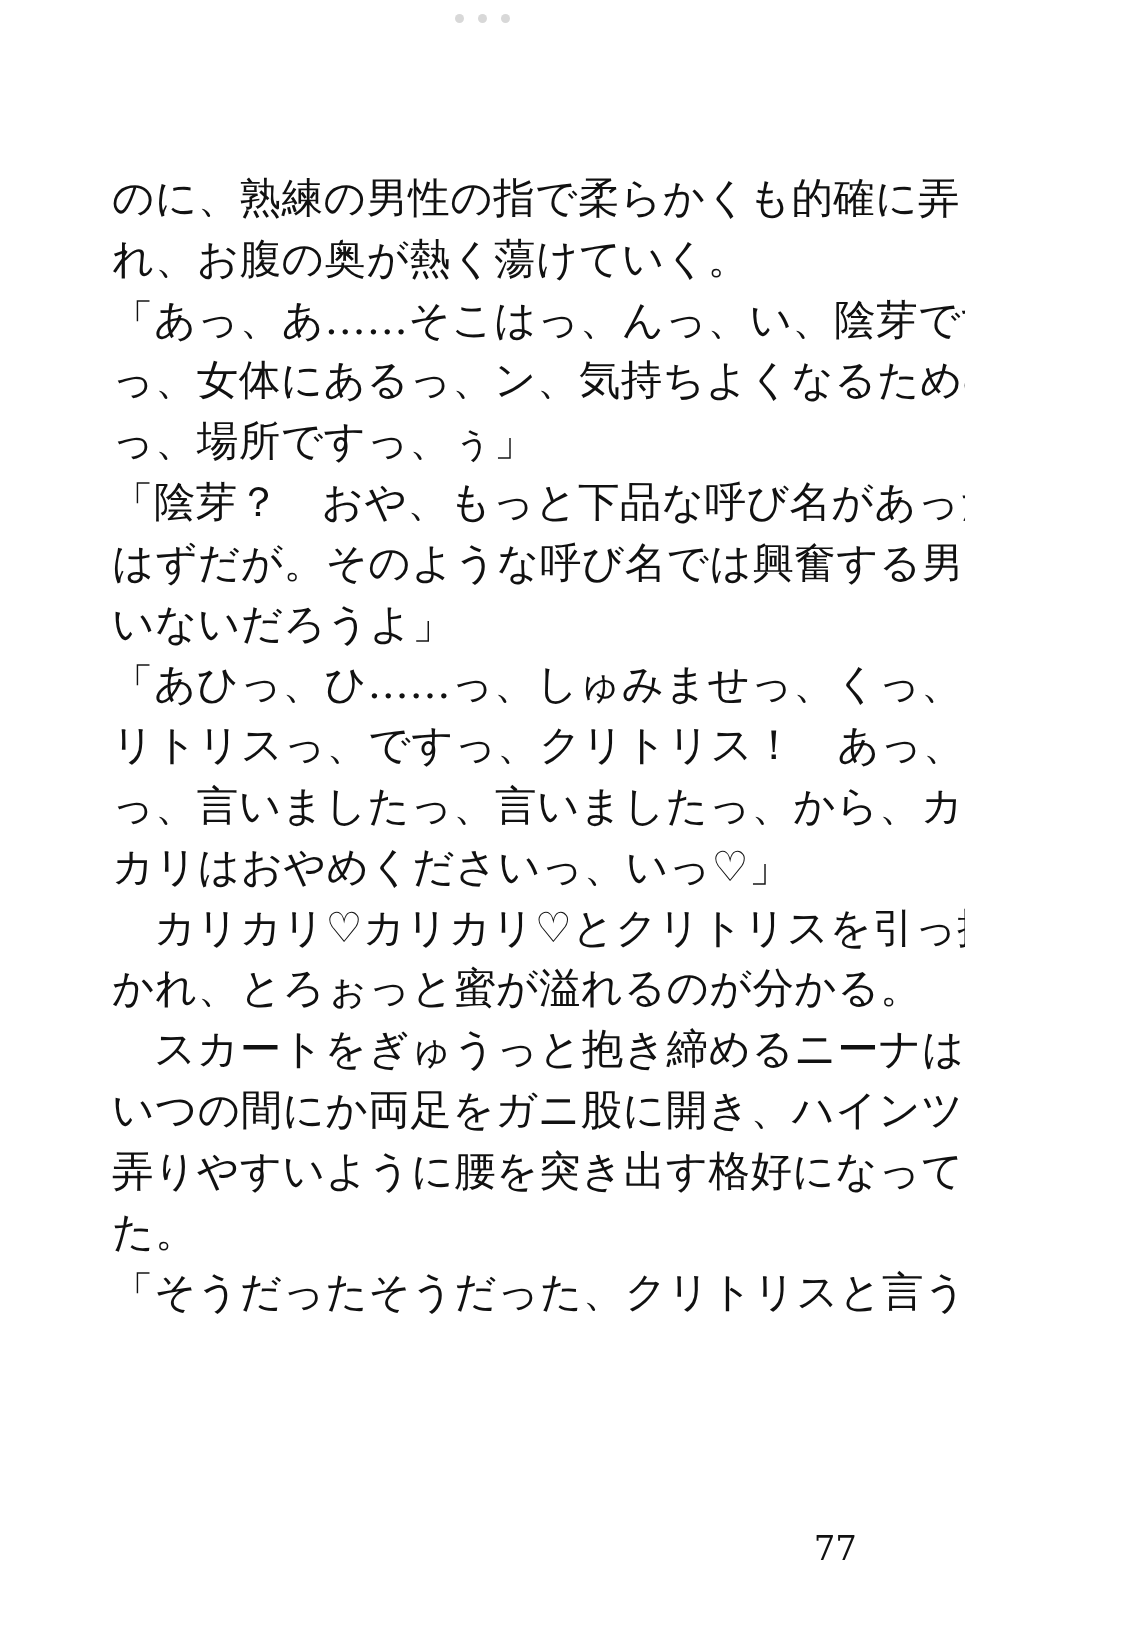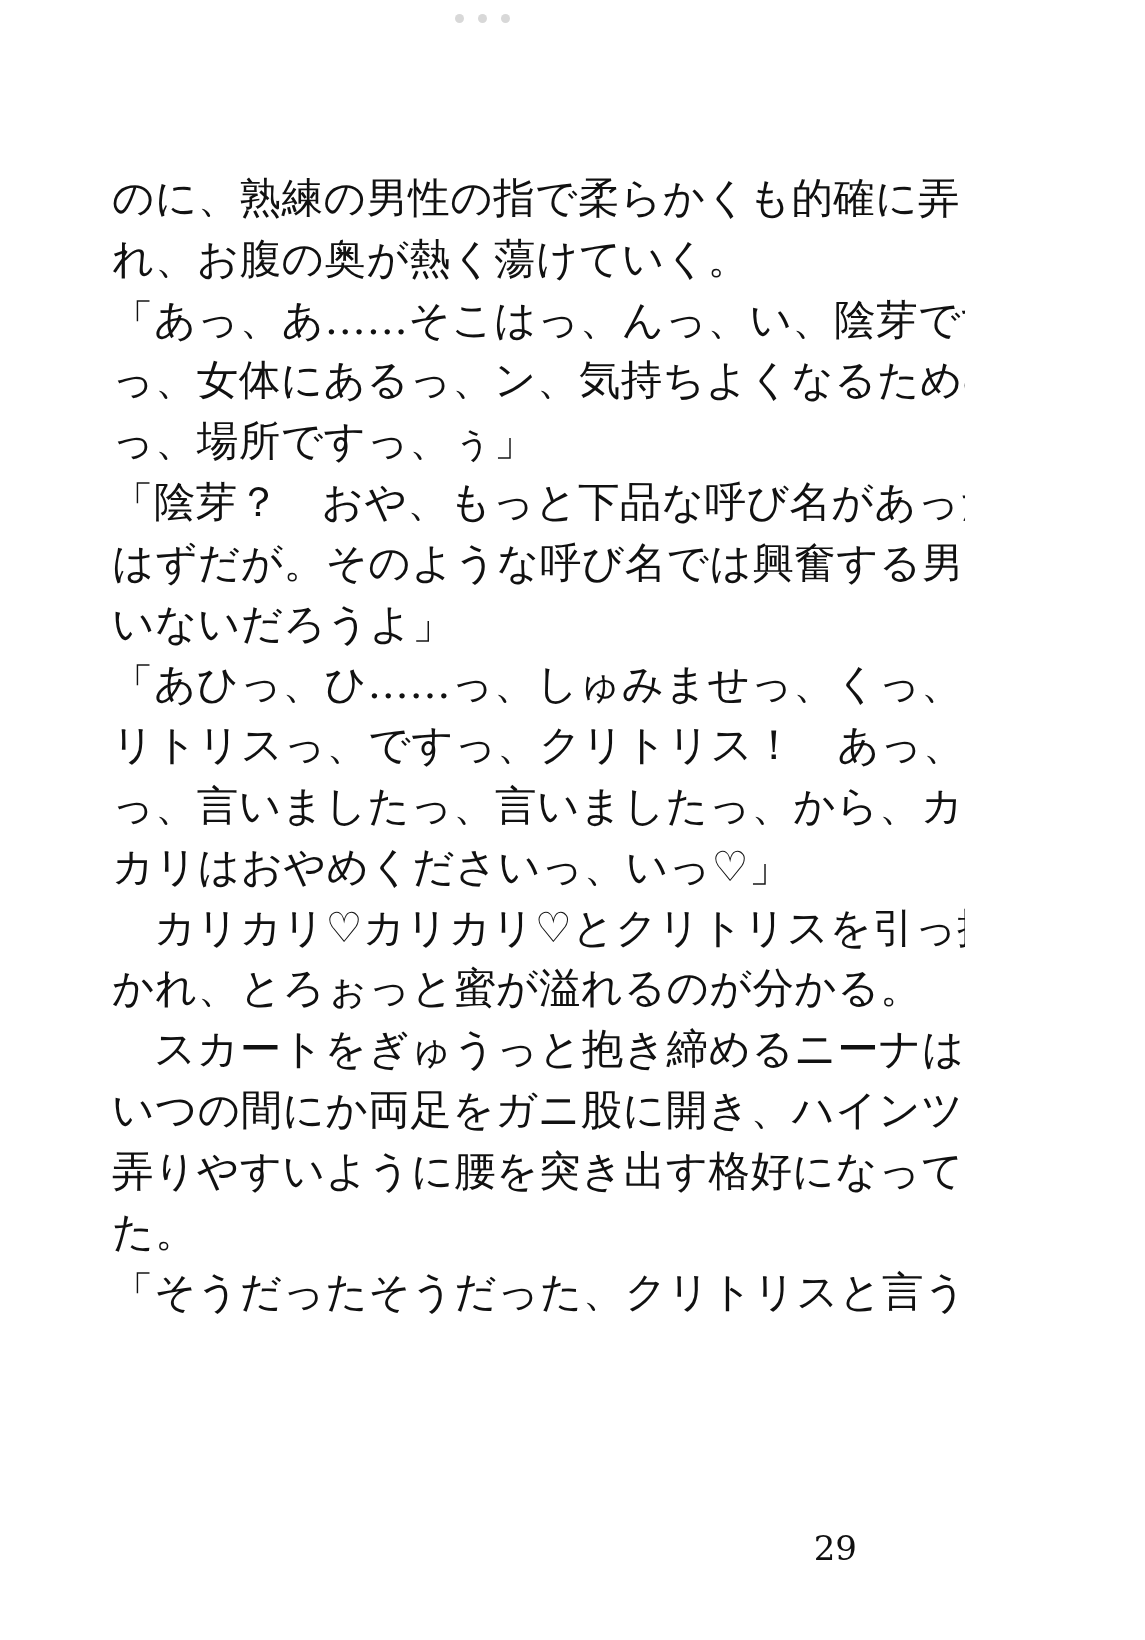--- a/index.html
+++ b/index.html
@@ -69,15 +69,15 @@
   </div>
 
   <div class="body-text">のに、熟練の男性の指で柔らかくも的確に弄られ、お腹の奥が熱く蕩けていく。
 「あっ、あ……そこはっ、んっ、い、陰芽ですっ、女体にあるっ、ン、気持ちよくなるためのっ、場所ですっ、ぅ」
 「陰芽？　おや、もっと下品な呼び名があったはずだが。そのような呼び名では興奮する男もいないだろうよ」
 「あひっ、ひ……っ、しゅみませっ、くっ、クリトリスっ、ですっ、クリトリス！　あっ、あっ、言いましたっ、言いましたっ、から、カリカリはおやめくださいっ、いっ♡」
 　カリカリ♡カリカリ♡とクリトリスを引っ掻かれ、とろぉっと蜜が溢れるのが分かる。
 　スカートをぎゅうっと抱き締めるニーナは、いつの間にか両足をガニ股に開き、ハインツが弄りやすいように腰を突き出す格好になっていた。
 「そうだったそうだった、クリトリスと言う</div>
 
-  <div class="page-number">29</div>
+  <div class="page-number">77</div>
 
 </div>
 
 </body></html>

